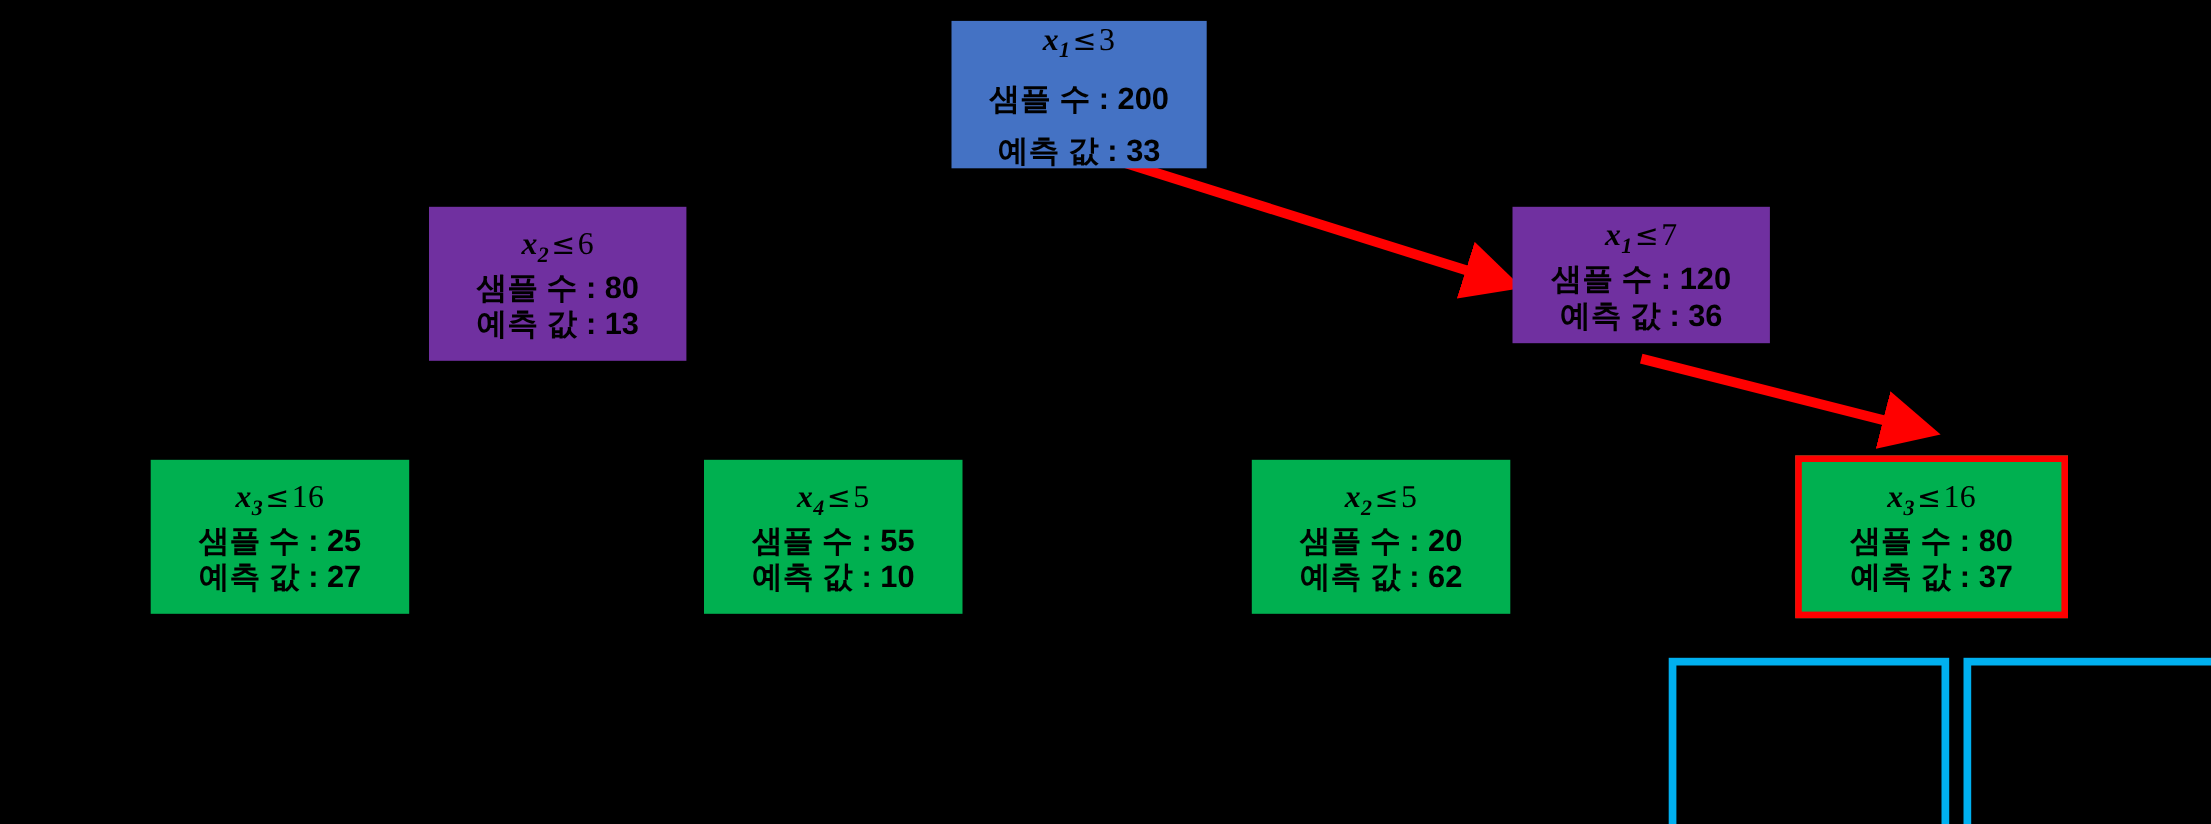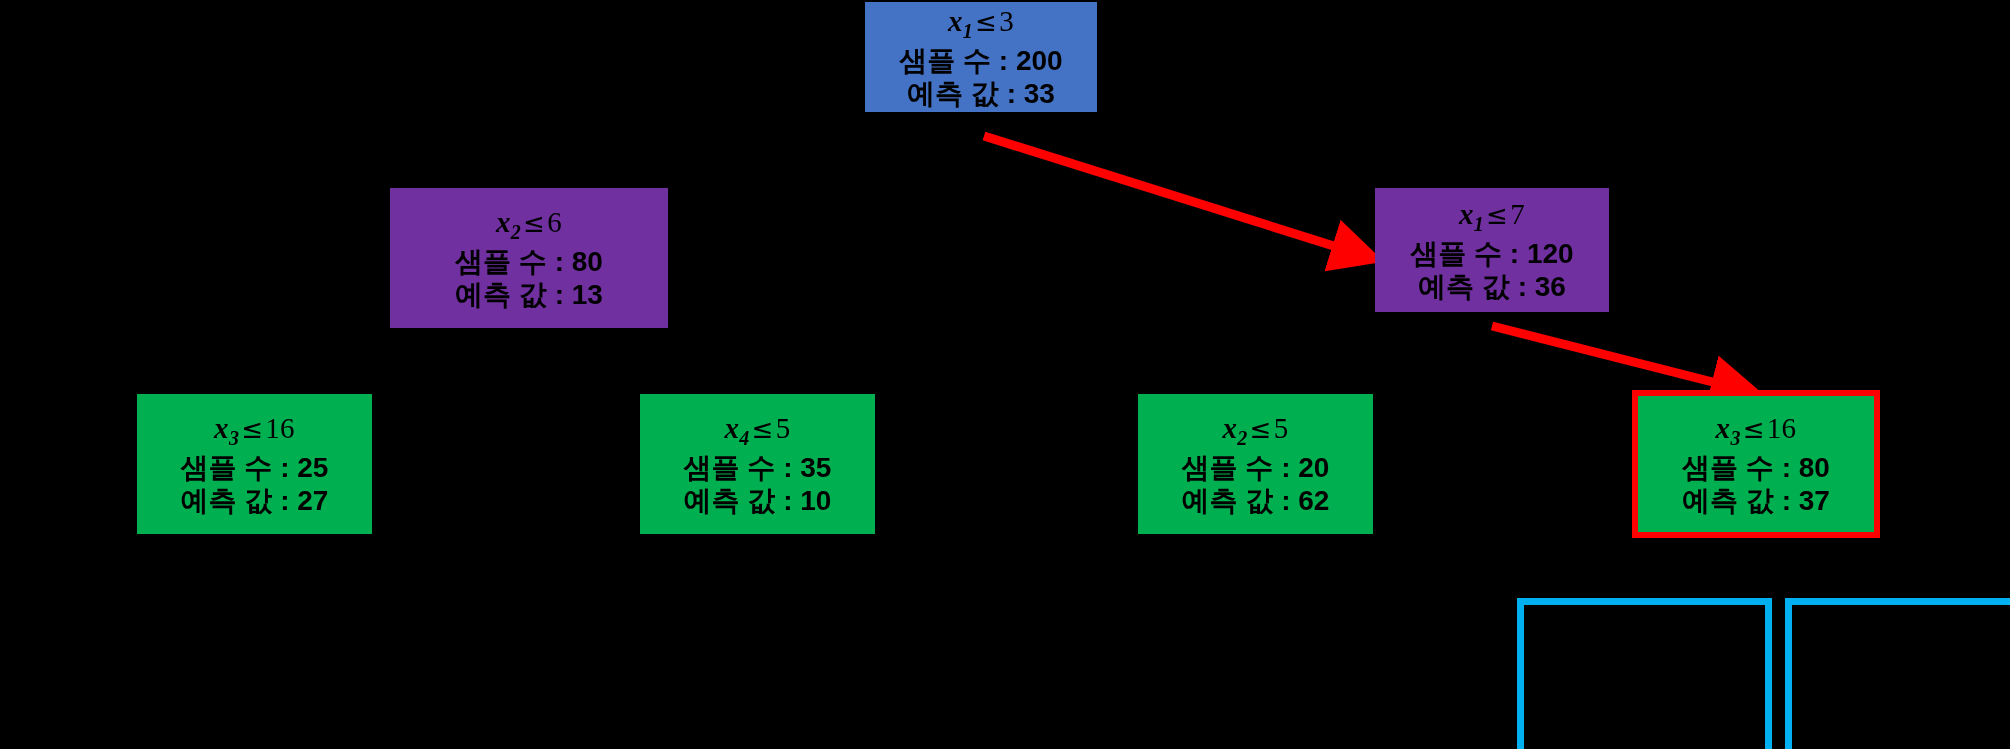--- a/index.html
+++ b/index.html
@@ -51,21 +51,21 @@
     font-family: "Liberation Serif", serif;
     font-weight: normal;
   }
   .node .line {
     font-family: "Liberation Sans", sans-serif;
     font-size: 28px;
     font-weight: 700;
   }
   .node.blue   { background: #4472C4; }
   .node.purple { background: #7030A0; }
-  .node.green  { background: #00B050; }
+  .node.green  { background: #00B050; margin-top: 24px; }
   .node.highlight { border: 6px solid #FF0000; }
   .empty-box {
     position: absolute;
     box-sizing: border-box;
     background: #000000;
     border: 7px solid #00B0F0;
   }
   .svg-layer {
     position: absolute;
     left: 0;
@@ -112,47 +112,47 @@
     </g>
 
     <g>
       <path d="M 984,136 L 1372,258" stroke="#FF0000" stroke-width="9" fill="none" marker-end="url(#ah-red)"></path>
     </g>
     <g>
       <path d="M 1492,326 L 1752,392" stroke="#FF0000" stroke-width="9" fill="none" marker-end="url(#ah-red)"></path>
     </g>
   </svg>
 
-  <div class="node blue" style="left:865px; top:2px; width:232px; height:110px;">
+  <div class="node blue" style="left:865px; top:19px; width:232px; height:134px;justify-content:space-between;">
     <div class="cond"><span>x</span><span class="sub">1</span><span class="op">≤</span><span class="num">3</span></div>
     <div class="line">샘플 수 : 200</div>
     <div class="line">예측 값 : 33</div>
   </div>
 
-  <div class="node purple" style="left:390px; top:188px; width:278px; height:140px;">
+  <div class="node purple" style="left:390px; top:188px; width:234px; height:140px;">
     <div class="cond"><span>x</span><span class="sub">2</span><span class="op">≤</span><span class="num">6</span></div>
     <div class="line">샘플 수 : 80</div>
     <div class="line">예측 값 : 13</div>
   </div>
 
   <div class="node purple" style="left:1375px; top:188px; width:234px; height:124px;">
     <div class="cond"><span>x</span><span class="sub">1</span><span class="op">≤</span><span class="num">7</span></div>
     <div class="line">샘플 수 : 120</div>
     <div class="line">예측 값 : 36</div>
   </div>
 
   <div class="node green" style="left:137px; top:394px; width:235px; height:140px;">
     <div class="cond"><span>x</span><span class="sub">3</span><span class="op">≤</span><span class="num">16</span></div>
     <div class="line">샘플 수 : 25</div>
     <div class="line">예측 값 : 27</div>
   </div>
 
   <div class="node green" style="left:640px; top:394px; width:235px; height:140px;">
     <div class="cond"><span>x</span><span class="sub">4</span><span class="op">≤</span><span class="num">5</span></div>
-    <div class="line">샘플 수 : 35</div>
+    <div class="line">샘플 수 : 55</div>
     <div class="line">예측 값 : 10</div>
   </div>
 
   <div class="node green" style="left:1138px; top:394px; width:235px; height:140px;">
     <div class="cond"><span>x</span><span class="sub">2</span><span class="op">≤</span><span class="num">5</span></div>
     <div class="line">샘플 수 : 20</div>
     <div class="line">예측 값 : 62</div>
   </div>
 
   <div class="node green highlight" style="left:1632px; top:390px; width:248px; height:148px;">

